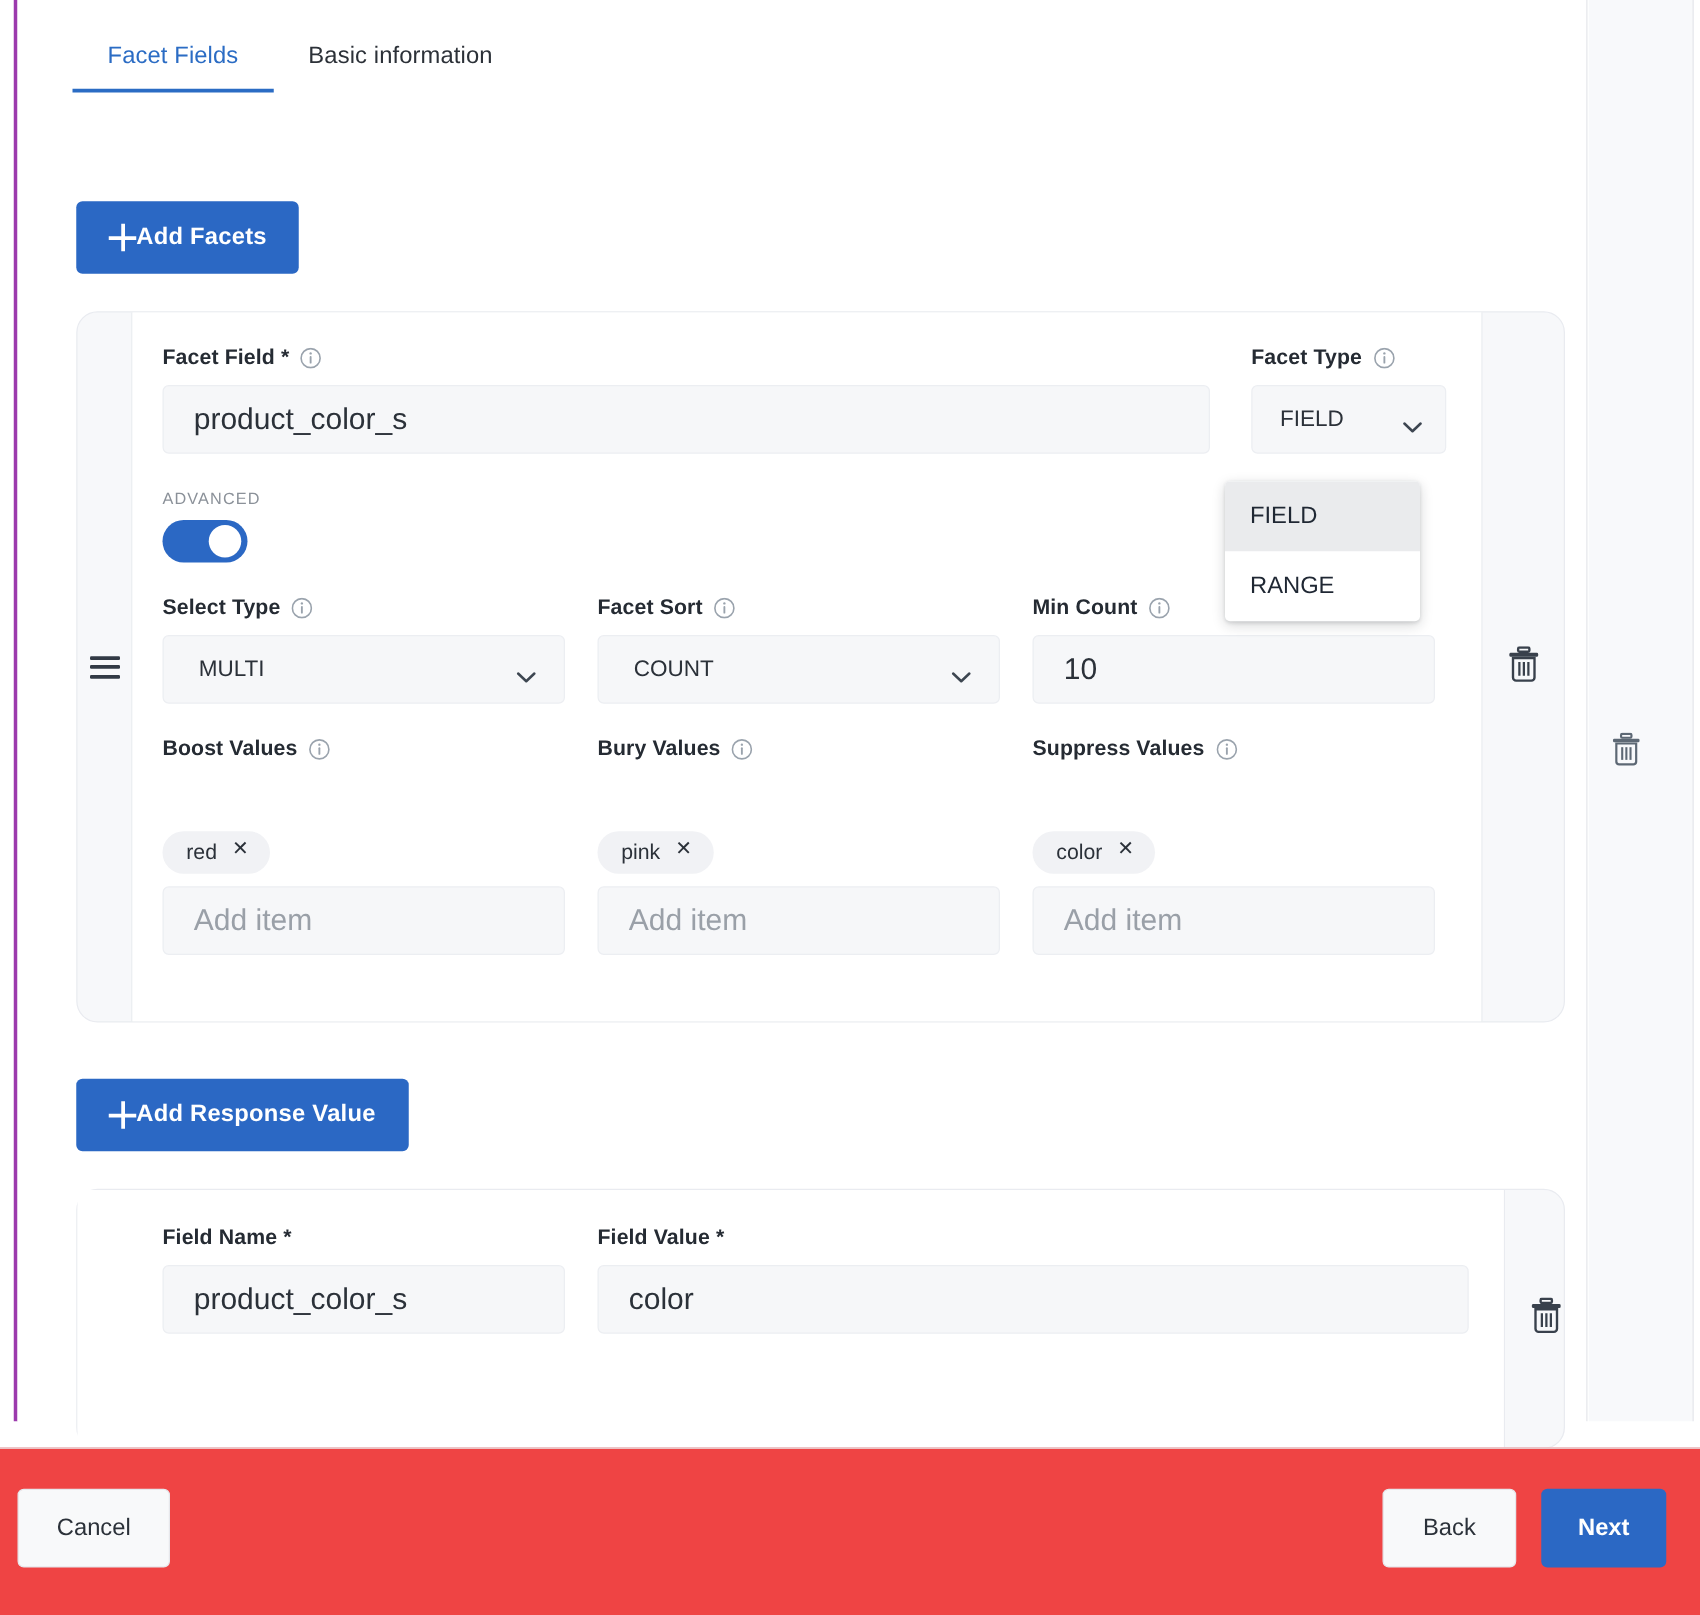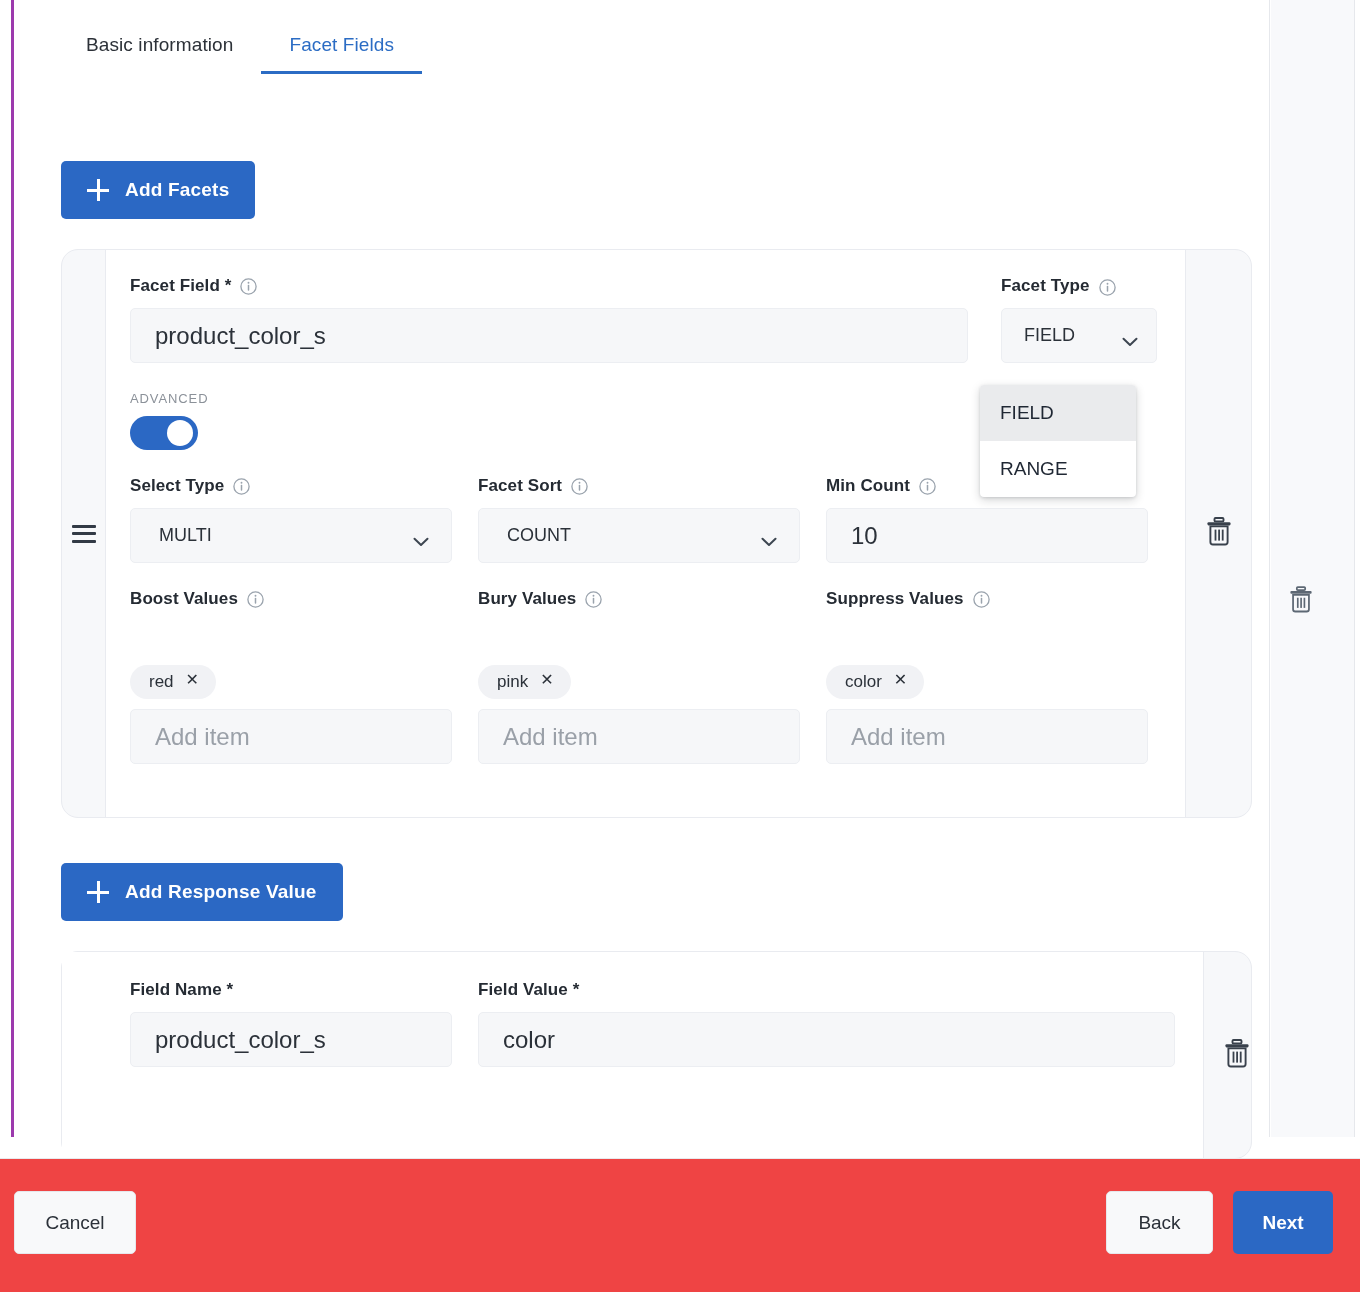--- a/index.html
+++ b/index.html
@@ -70,21 +70,21 @@
     right: 0;
     bottom: 0;
     height: 3px;
     background: #2b6cc4;
   }
 
   
   .btn-primary {
     display: inline-flex;
     align-items: center;
-    gap: 16px;
+    gap: 0;
     background: #2b68c4;
     color: #ffffff;
     border: none;
     border-radius: 5px;
     padding: 0 26px;
     height: 58px;
     font-size: 19px;
     font-weight: bold;
     letter-spacing: 0.2px;
     cursor: pointer;
@@ -296,21 +296,21 @@
   }
   .dropdown-item.selected { background: #eaebed; }
 
   
   .facet-type-block {
     position: absolute;
     right: 28px;
     top: 26px;
     width: 156px;
   }
-  .facet-type-block .field-label { justify-content: flex-start; align-items: flex-end; }
+  .facet-type-block .field-label { justify-content: flex-start; }
   .facet-type-block .select-box { padding: 0 18px 0 22px; }
 
   
   .footer {
     position: absolute;
     left: 0;
     top: 1158px;
     width: 1360px;
     height: 134px;
     background: #ef4444;
@@ -351,22 +351,22 @@
 </head>
 <body>
 
 <div id="root">
 
   <div class="left-rail"></div>
 
   <div class="main-panel">
 
     <div class="tabs">
+      <button class="tab active">Facet Fields</button>
       <button class="tab">Basic information</button>
-      <button class="tab active">Facet Fields</button>
     </div>
 
     <button class="btn-primary" id="add-facets-btn">
       <span class="plus-icon"></span>
       <span>Add Facets</span>
     </button>
 
     <div class="card" id="facet-card">
 
       <div class="card-handle">

